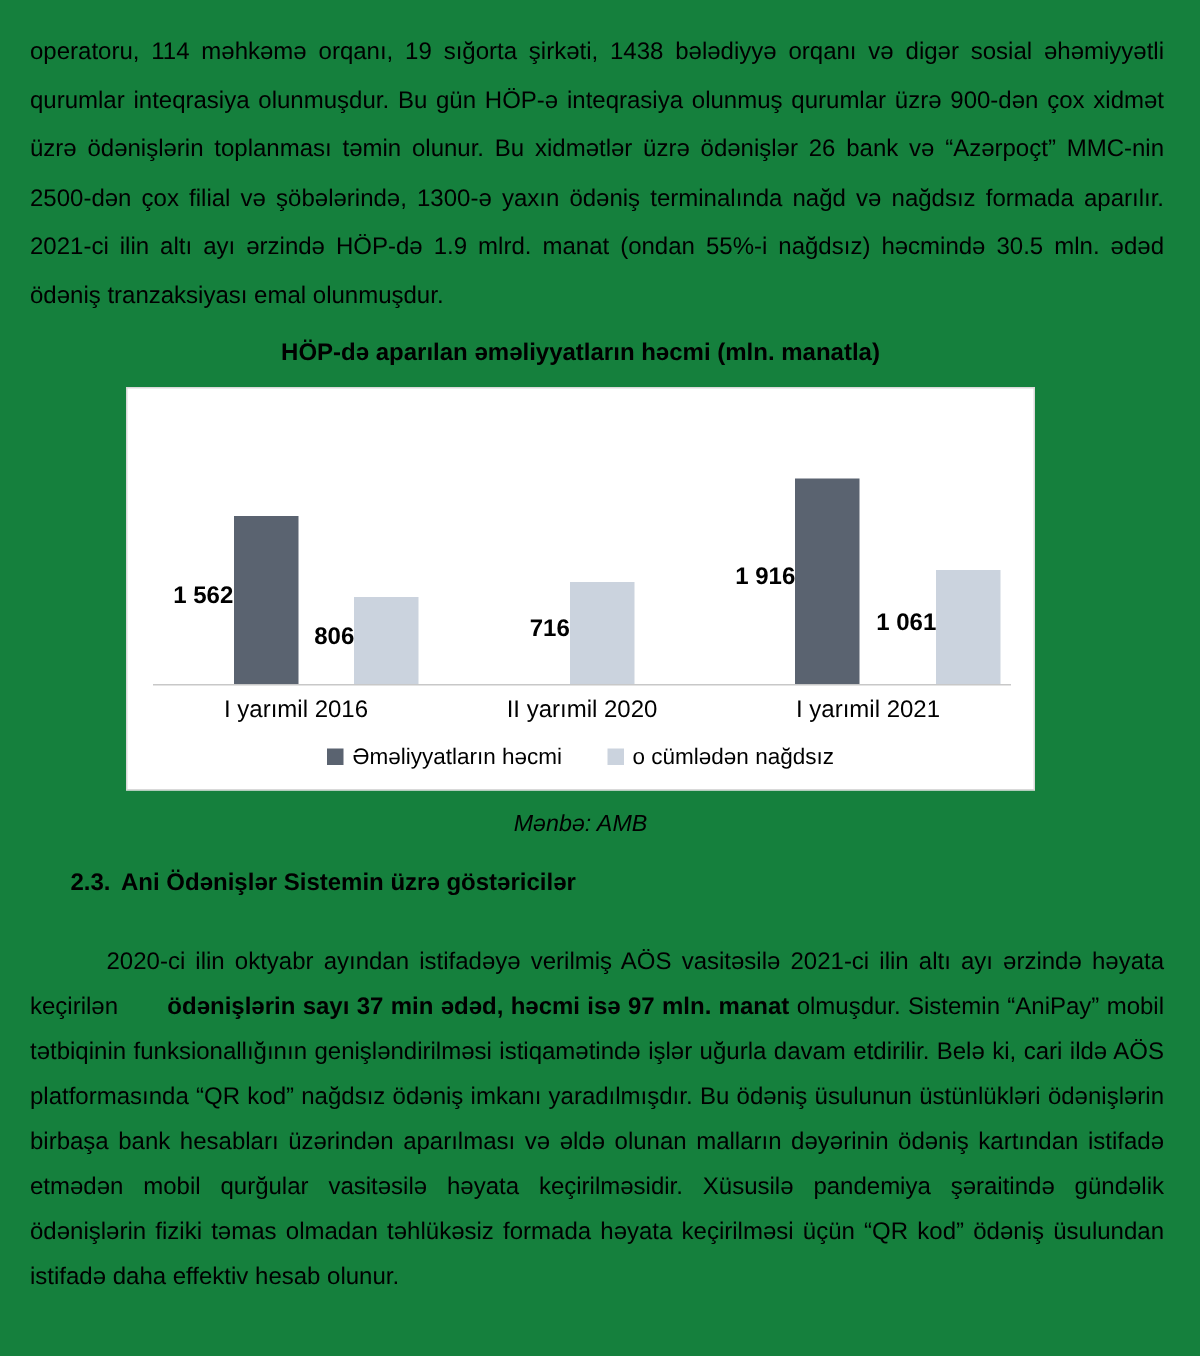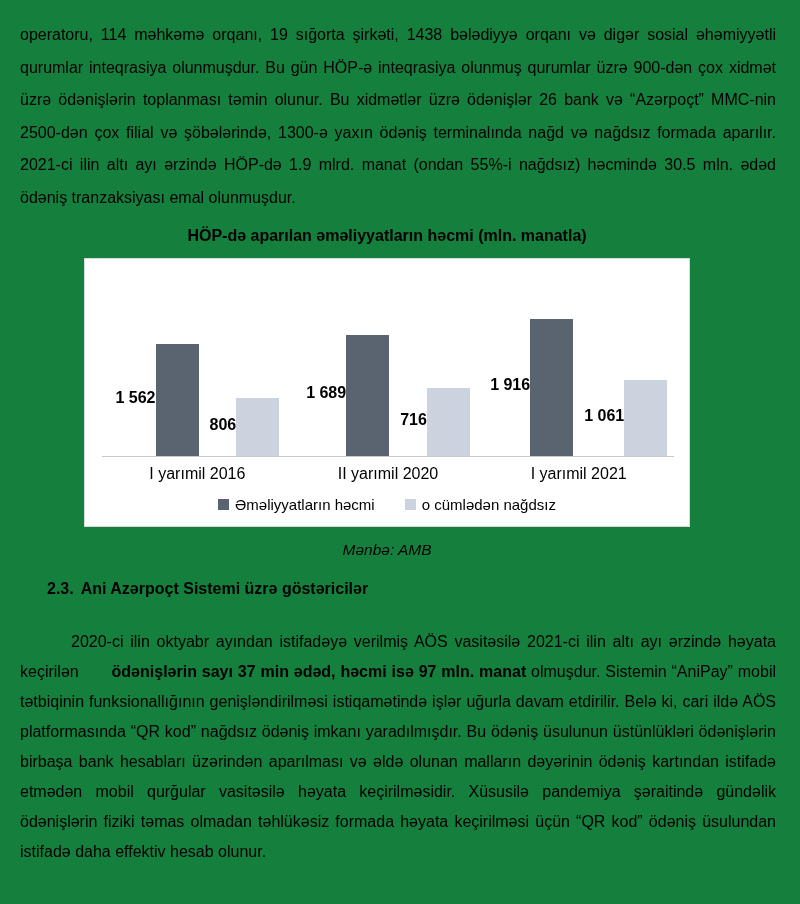--- a/index.html
+++ b/index.html
@@ -49,24 +49,20 @@
             <div class="bar-value">1 562</div>
             <div class="bar" style="height: 112px; background: rgb(90, 99, 112);"></div>
           </div>
           <div class="bar-col">
             <div class="bar-value">806</div>
             <div class="bar" style="height: 58px; background: rgb(203, 211, 222);"></div>
           </div>
         </div>
         <div class="bar-group">
           <div class="bar-col">
-            <div class="bar-value">1 689</div>
-            <div class="bar" style="height: 121px; background: rgb(90, 99, 112);"></div>
-          </div>
-          <div class="bar-col">
             <div class="bar-value">716</div>
             <div class="bar" style="height: 68px; background: rgb(203, 211, 222);"></div>
           </div>
         </div>
         <div class="bar-group">
           <div class="bar-col">
             <div class="bar-value">1 916</div>
             <div class="bar" style="height: 137px; background: rgb(90, 99, 112);"></div>
           </div>
           <div class="bar-col">
@@ -88,20 +84,20 @@
         <div class="legend-item">
           <span class="swatch" style="background: rgb(203, 211, 222);"></span>
           <span>o cümlədən nağdsız</span>
         </div>
       </div>
   </div>
 
   <div class="source">Mənbə: AMB</div>
 
   <div class="heading">
-    <span class="h-num">2.3.</span><span>Ani Azərpoçt Sistemi üzrə göstəricilər</span>
+    <span class="h-num">2.3.</span><span>Ani Ödənişlər Sistemin üzrə göstəricilər</span>
   </div>
 
   <p class="para para-2">
     <span>2020-ci ilin oktyabr ayından istifadəyə verilmiş AÖS vasitəsilə 2021-ci ilin altı ayı ərzində həyata keçirilən </span><b>ödənişlərin sayı 37 min ədəd, həcmi isə 97 mln. manat</b><span> olmuşdur. Sistemin “AniPay” mobil tətbiqinin funksionallığının genişləndirilməsi istiqamətində işlər uğurla davam etdirilir. Belə ki, cari ildə AÖS platformasında “QR kod” nağdsız ödəniş imkanı yaradılmışdır. Bu ödəniş üsulunun üstünlükləri ödənişlərin birbaşa bank hesabları üzərindən aparılması və əldə olunan malların dəyərinin ödəniş kartından istifadə etmədən mobil qurğular vasitəsilə həyata keçirilməsidir. Xüsusilə pandemiya şəraitində gündəlik ödənişlərin fiziki təmas olmadan təhlükəsiz formada həyata keçirilməsi üçün “QR kod” ödəniş üsulundan istifadə daha effektiv hesab olunur.</span>
   </p>
 
 </div>
 
 </body></html>

